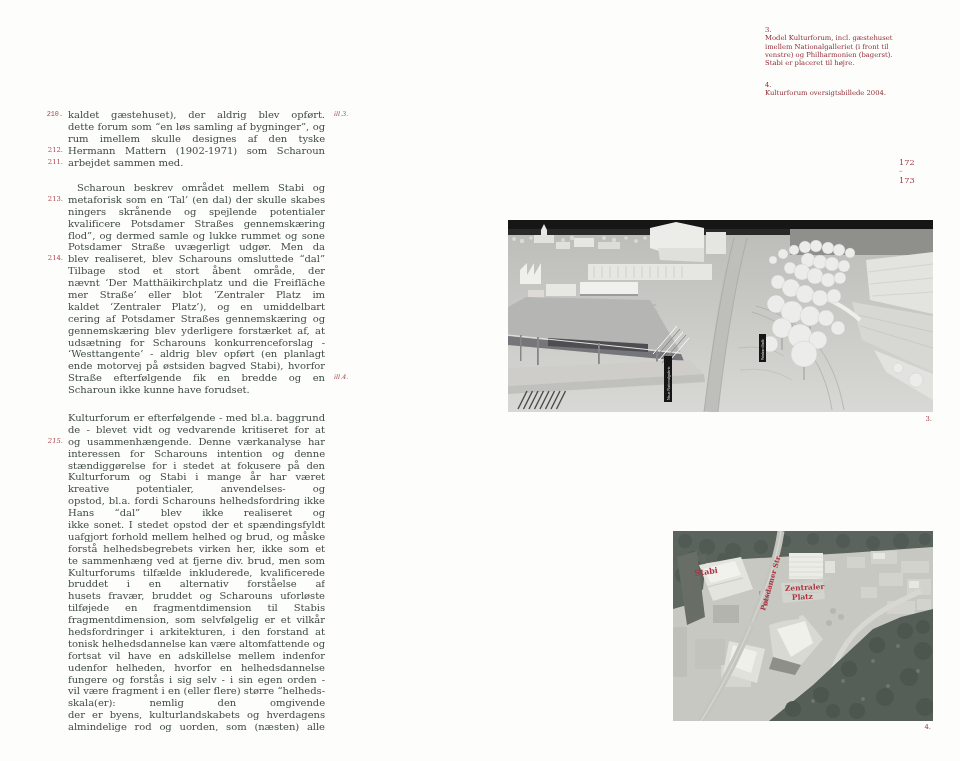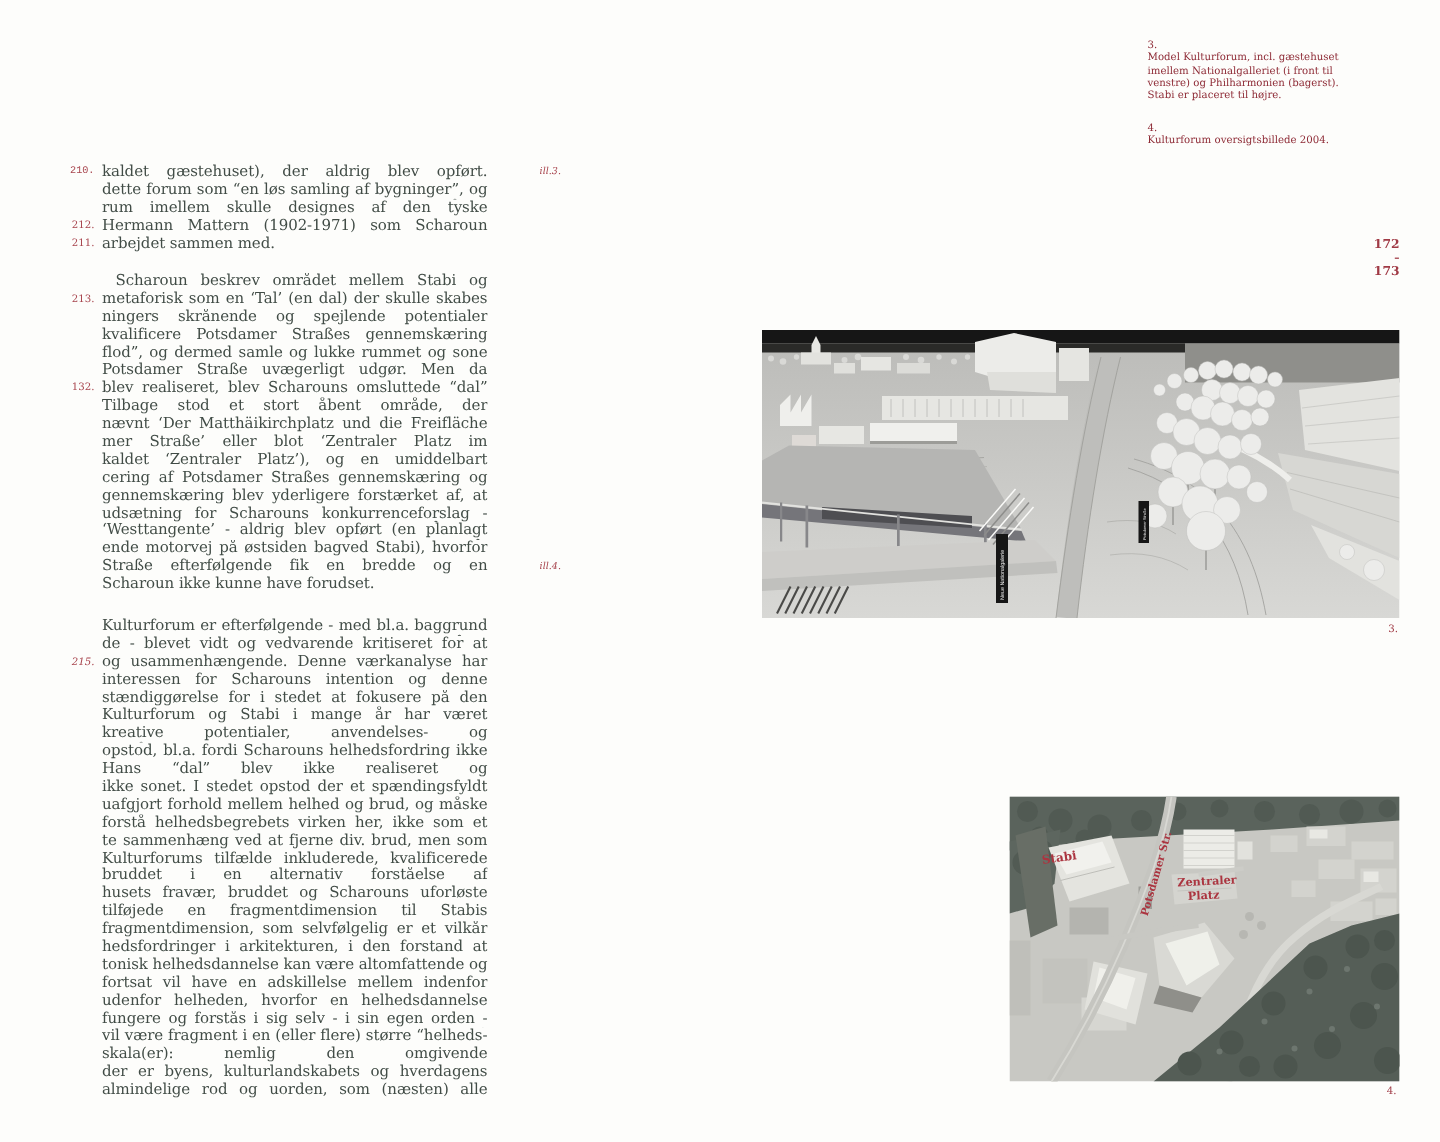--- a/index.html
+++ b/index.html
@@ -20,28 +20,28 @@
   }
   .tline{white-space:normal;}
   .tline.last{text-align-last:left;}
   .tline.ind{text-indent:9px;}
   .mnum{
     position:absolute;left:36px;width:27px;text-align:right;
     font-size:6.8px;line-height:11.9px;color:#a8454e;letter-spacing:0;
   }
   .illref{
     position:absolute;left:334px;width:40px;font-size:6.4px;line-height:11.9px;
-    color:#a8454e;font-style:italic;text-align:right;
+    color:#a8454e;font-style:italic;
   }
   
   .caption{position:absolute;left:285px;width:175px;color:#8e2b36;}
   .capline{font-size:6.8px;line-height:8.3px;min-height:8.3px;}
   #page-numbers{
-    position:absolute;left:419px;top:157px;width:34px;text-align:right;
-    color:#a03a45;font-size:8.2px;font-weight:bold;line-height:11px;
+    position:absolute;left:419px;top:157px;width:34px;text-align:left;
+    color:#a03a45;font-size:8.2px;font-weight:normal;line-height:11px;
   }
   #page-numbers .sep{font-size:7px;line-height:7px;}
   .photo{position:absolute;display:block;}
   #model-photo{left:28px;top:220px;}
   #aerial-photo{left:193px;top:531px;}
   .photo-num{
     position:absolute;width:18px;text-align:right;color:#a03a45;
     font-size:6.8px;line-height:8px;
   }
   #photo1-num{left:434px;top:415px;}
@@ -106,21 +106,21 @@
         <div class="tline">vil være fragment i en (eller flere) større “helheds-uforløst(e)”</div>
         <div class="tline">skala(er): nemlig den omgivende samfundsmæssige kontekst,</div>
         <div class="tline">der er byens, kulturlandskabets og hverdagens sammensatte</div>
         <div class="tline last">almindelige rod og uorden, som (næsten) alle bygningsværker</div>
       </div>
     </div>
 <div class="mnum" style="top: 109px; font-family: Liberation Mono, monospace;">210.</div>
     <div class="mnum" style="top: 121px; margin-top: 36px;">211.</div>
     <div class="mnum" style="top: 145px;">212.</div>
     <div class="mnum" style="top: 194px;">213.</div>
-    <div class="mnum" style="top: 253px;">132.</div>
+    <div class="mnum" style="top: 253px;">214.</div>
     <div class="mnum" style="top: 436px; font-style: italic;">215.</div>
     <div class="illref" style="top: 109px;">ill.3.</div>
     <div class="illref" style="top: 372px;">ill.4.</div>
   </div>
 
 <div class="page" id="right-page">
 
   <div id="page-numbers">
     <div>172</div>
     <div class="sep">–</div>

